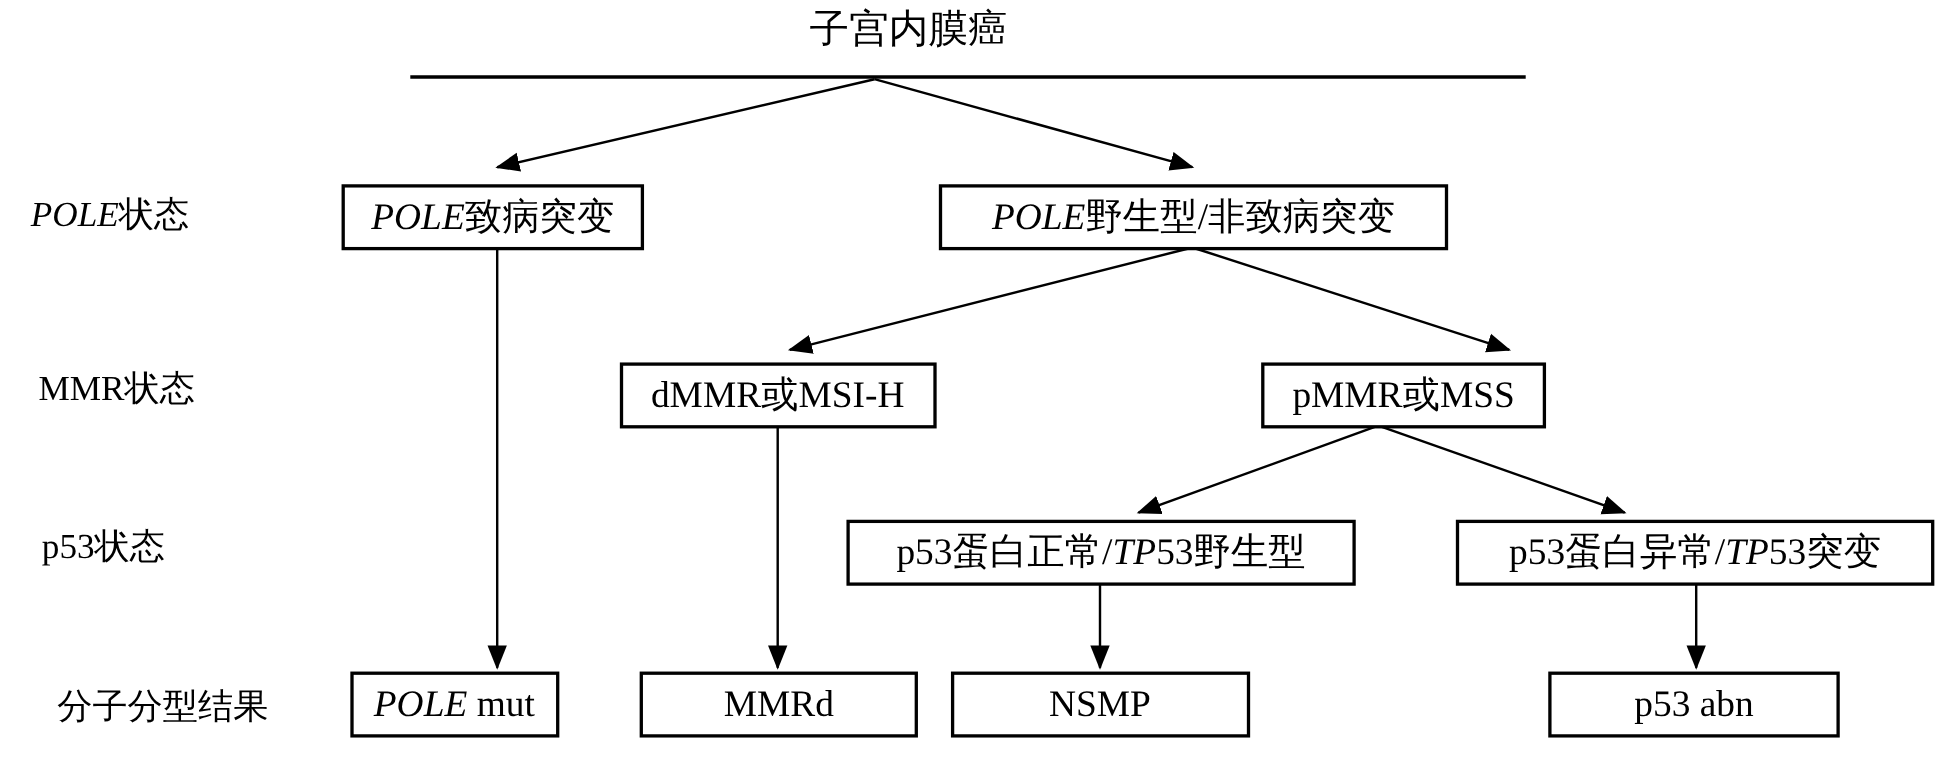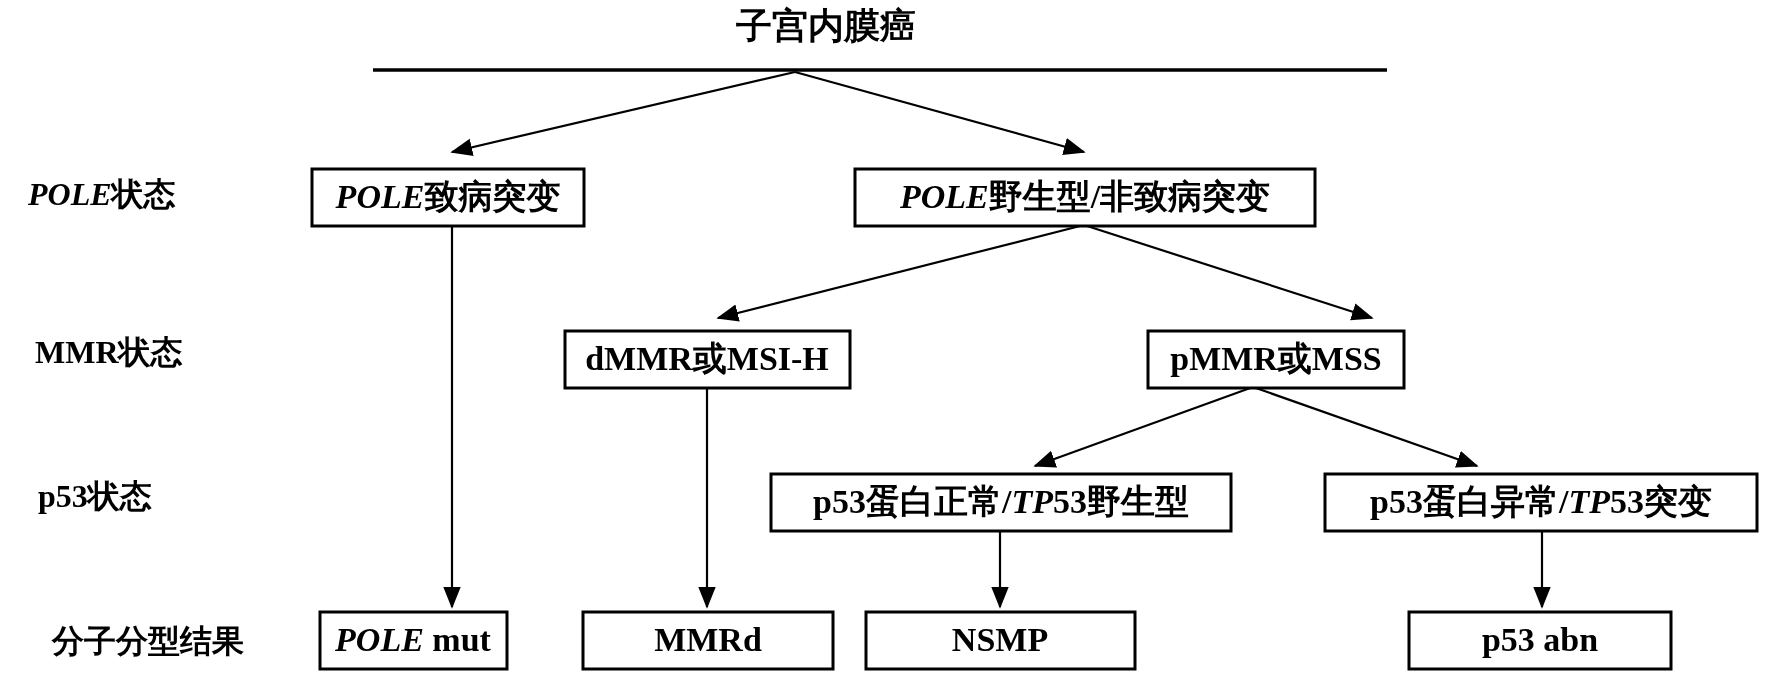--- a/index.html
+++ b/index.html
@@ -11,21 +11,20 @@
     width: 1772px;
     height: 692px;
     font-family: "Liberation Serif", "DejaVu Serif", serif;
     color: #000000;
     overflow: hidden;
   }
   #diagram-root {
     position: relative;
     width: 1772px;
     height: 592px;
-    font-weight: bold;
   }
   svg#flow-svg {
     position: absolute;
     top: 0;
     left: 0;
     width: 1772px;
     height: 692px;
   }
   .node-box {
     fill: #ffffff;

